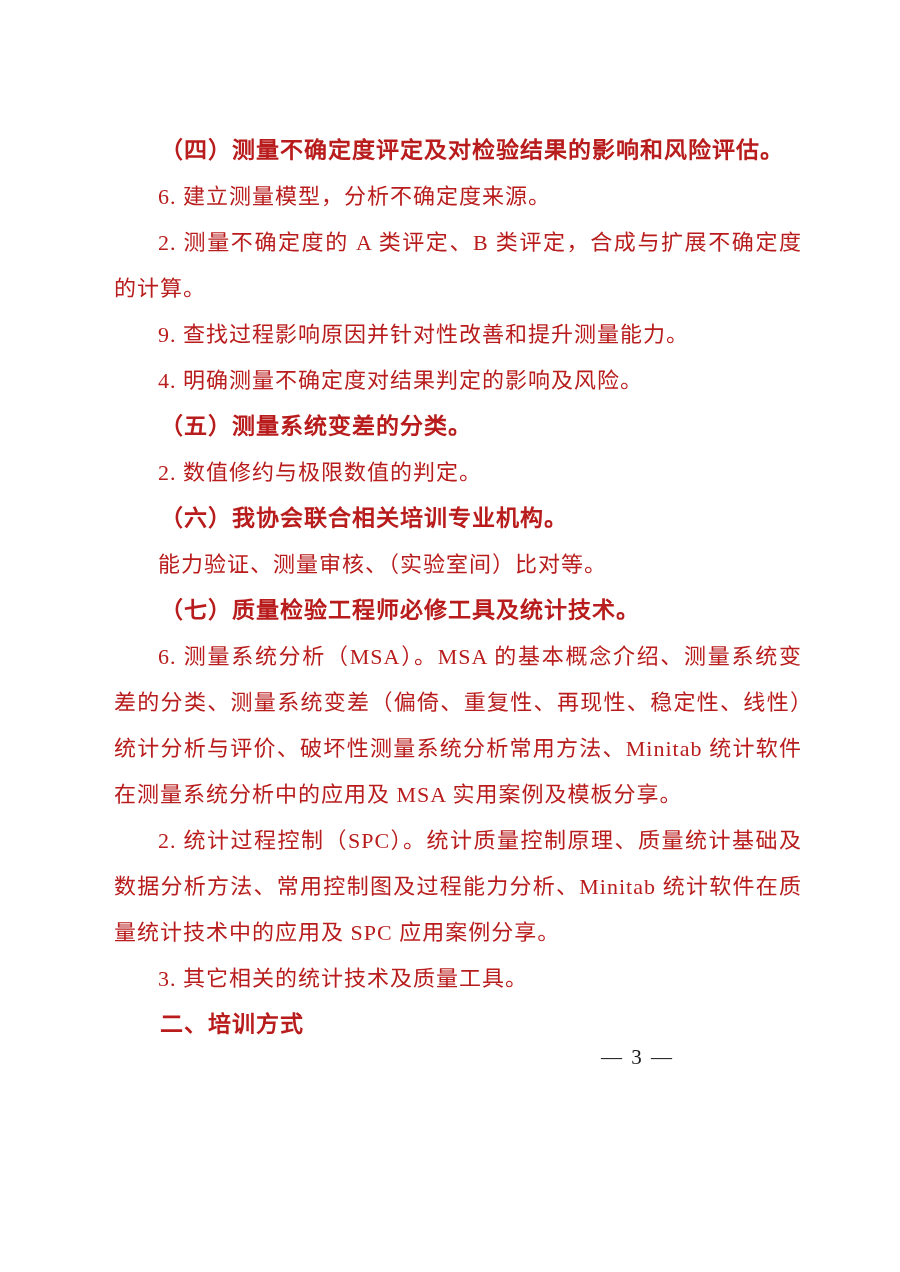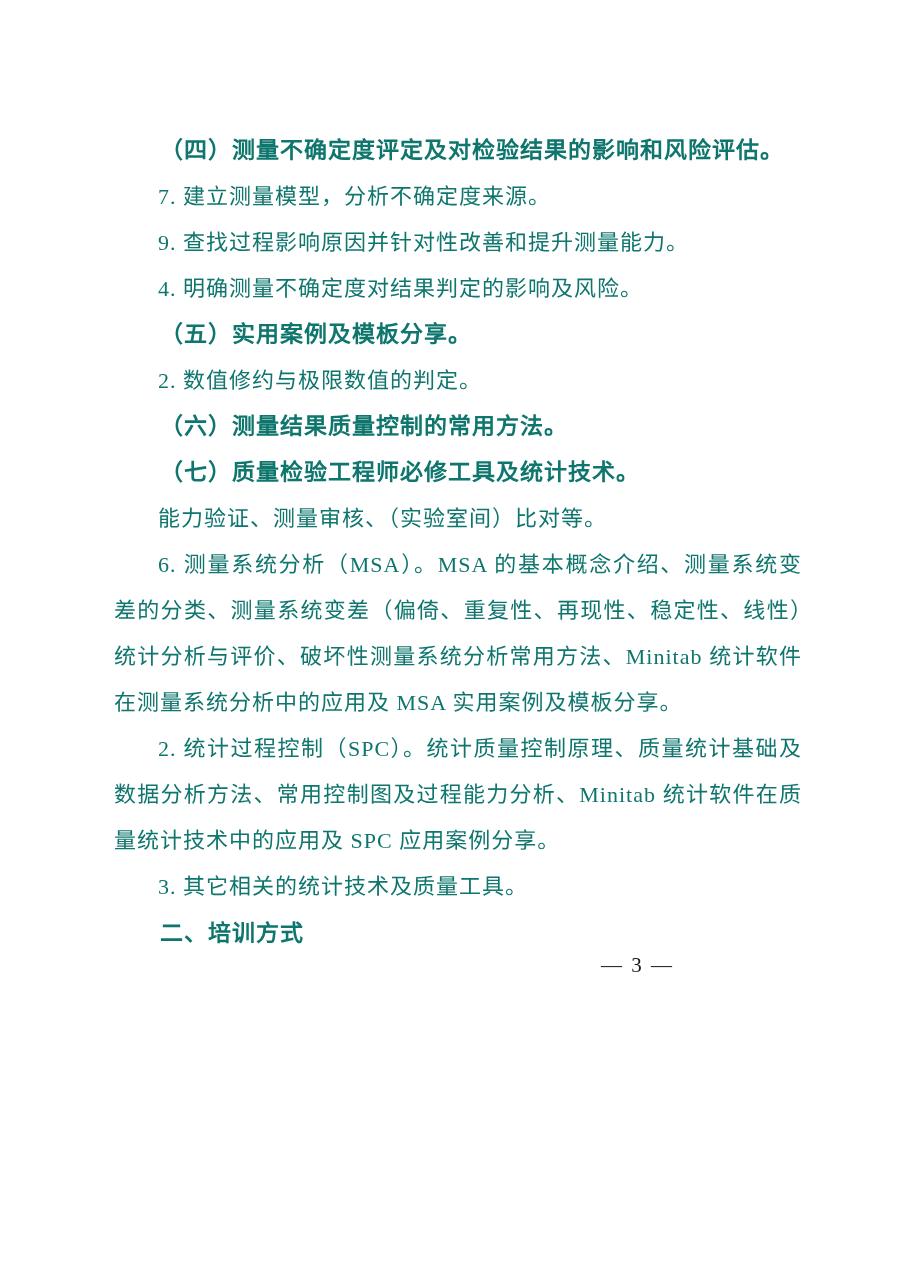--- a/index.html
+++ b/index.html
@@ -20,31 +20,31 @@
   }
   .doc-body {
     width: 100%;
   }
   .block {
     font-size: 22px;
     line-height: 46px;
     letter-spacing: 1px;
     text-indent: 2em;
     text-align: justify;
-    color: #0f766e;
+    color: #b91c1c;
   }
   .section-heading {
     font-size: 23px;
     font-weight: 700;
     letter-spacing: 1px;
     white-space: nowrap;
     text-align: left;
   }
   .hei-heading {
-    font-family: Liberation Sans, sans-serif;
+    font-family: Liberation Serif, serif;
     font-size: 23px;
     font-weight: 700;
     letter-spacing: 1px;
     white-space: nowrap;
     text-align: left;
   }
   .page-number {
     margin-top: -4px;
     font-size: 21px;
     letter-spacing: 2px;
@@ -53,27 +53,28 @@
     line-height: 26px;
     color: #1a1a1a;
   }
 </style>
 </head>
 <body>
 
 <div class="page">
   <div class="doc-body">
       <div class="block section-heading">（四）测量不确定度评定及对检验结果的影响和风险评估。</div>
-      <div class="block paragraph">7. 建立测量模型，分析不确定度来源。</div>
+      <div class="block paragraph">6. 建立测量模型，分析不确定度来源。</div>
+      <div class="block paragraph">2. 测量不确定度的 A 类评定、B 类评定，合成与扩展不确定度的计算。</div>
       <div class="block paragraph">9. 查找过程影响原因并针对性改善和提升测量能力。</div>
       <div class="block paragraph">4. 明确测量不确定度对结果判定的影响及风险。</div>
-      <div class="block section-heading">（五）实用案例及模板分享。</div>
+      <div class="block section-heading">（五）测量系统变差的分类。</div>
       <div class="block paragraph">2. 数值修约与极限数值的判定。</div>
-      <div class="block section-heading">（六）测量结果质量控制的常用方法。</div>
+      <div class="block section-heading">（六）我协会联合相关培训专业机构。</div>
+      <div class="block paragraph">能力验证、测量审核、（实验室间）比对等。</div>
       <div class="block section-heading">（七）质量检验工程师必修工具及统计技术。</div>
-      <div class="block paragraph">能力验证、测量审核、（实验室间）比对等。</div>
       <div class="block paragraph">6. 测量系统分析（MSA）。MSA 的基本概念介绍、测量系统变差的分类、测量系统变差（偏倚、重复性、再现性、稳定性、线性）统计分析与评价、破坏性测量系统分析常用方法、Minitab 统计软件在测量系统分析中的应用及 MSA 实用案例及模板分享。</div>
       <div class="block paragraph">2. 统计过程控制（SPC）。统计质量控制原理、质量统计基础及数据分析方法、常用控制图及过程能力分析、Minitab 统计软件在质量统计技术中的应用及 SPC 应用案例分享。</div>
       <div class="block paragraph">3. 其它相关的统计技术及质量工具。</div>
       <div class="block hei-heading">二、培训方式</div>
     </div>
   <div class="page-number">— 3 —</div>
 </div>
 
 </body></html>

